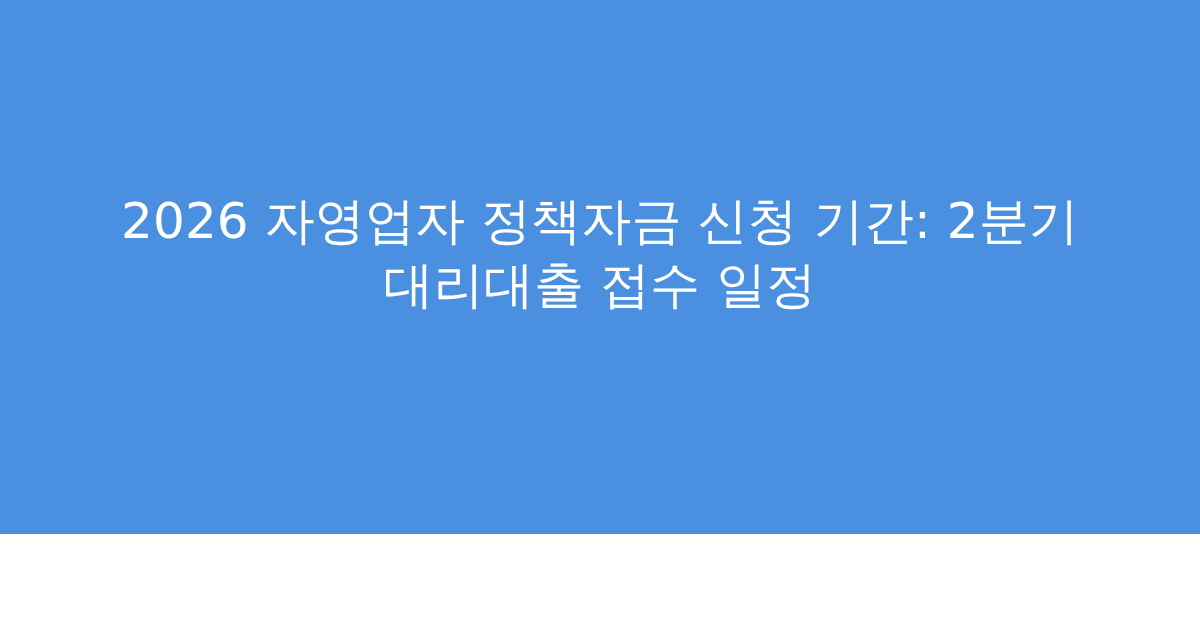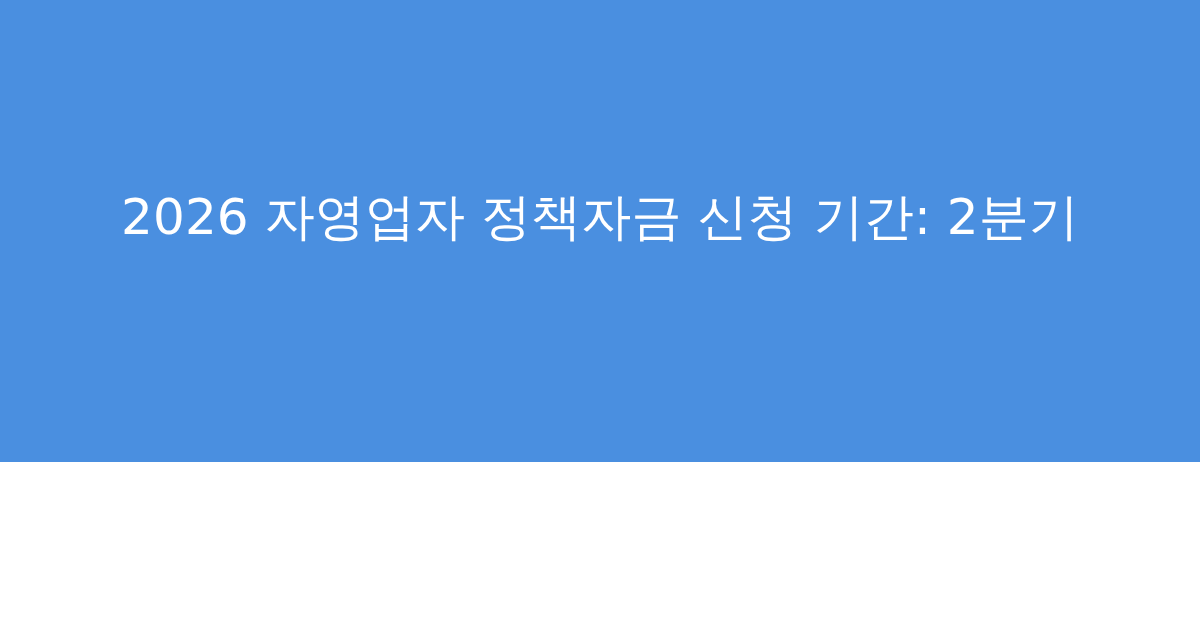--- a/index.html
+++ b/index.html
@@ -12,21 +12,21 @@
     width: 1200px;
     height: 630px;
     overflow: hidden;
     font-family: "DejaVu Sans", "Liberation Sans", sans-serif;
   }
 
   .og-card {
     position: relative;
     box-sizing: border-box;
     width: 1200px;
-    height: 462px;
+    height: 534px;
     background-color: #4a8fe0;
     display: flex;
     align-items: center;
     justify-content: center;
   }
 
   .title-block {
     width: 1000px;
     margin: 0 auto;
     
@@ -51,15 +51,16 @@
     display: block;
   }
 </style>
 </head>
 <body>
 
 <div class="og-card" style="background-color: rgb(74, 143, 224);">
   <div class="title-block">
     <h1 class="og-title" style="color: rgb(255, 255, 255);">
       <span class="line">2026 자영업자 정책자금 신청 기간: 2분기</span>
+      <span class="line">대리대출 접수 일정</span>
     </h1>
   </div>
 </div>
 
 </body></html>

